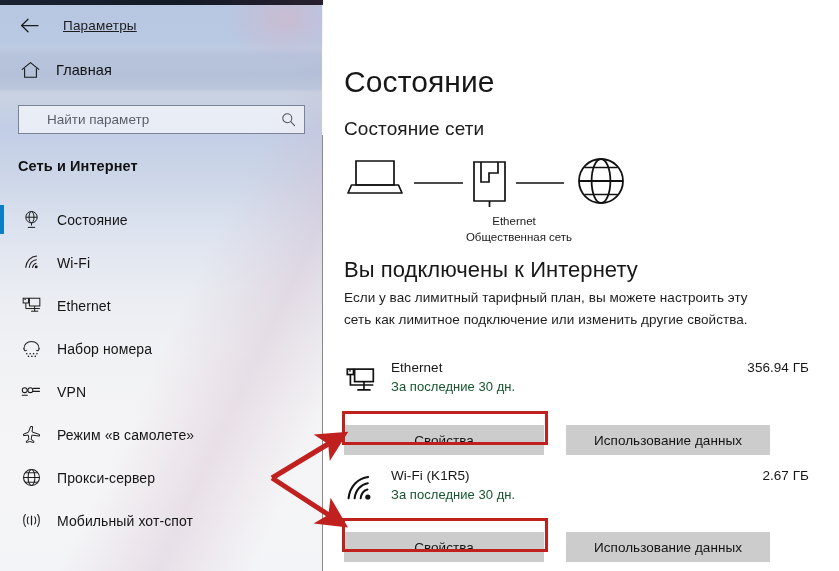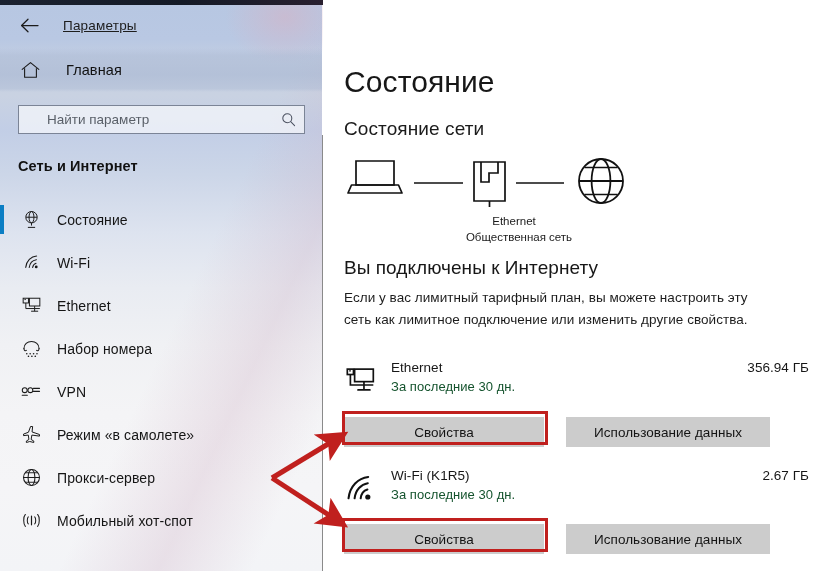--- a/index.html
+++ b/index.html
@@ -69,21 +69,21 @@
     font-size:13.5px;color:#1d1d1d;margin-left:12px;letter-spacing:.2px;text-decoration:underline;
   }
 
   .home-row{
     position:absolute;left:0;top:48px;width:322px;height:44px;
     display:flex;align-items:center;
     background:linear-gradient(180deg,rgba(171,186,211,.00) 0%,rgba(167,182,209,.42) 18%,rgba(165,180,208,.55) 60%,rgba(168,183,210,.42) 92%,rgba(171,186,211,0) 100%);
     z-index:3;
   }
   .home-icon{width:26px;margin-left:17px;display:flex;align-items:center;justify-content:center;}
-  .home-label{font-size:14.5px;color:#111;margin-left:23px;letter-spacing:.1px;}
+  .home-label{font-size:14.5px;color:#111;margin-left:13px;letter-spacing:.1px;}
 
   .search-wrap{
     position:absolute;left:18px;top:105px;width:287px;height:29px;
     z-index:3;
   }
   .search-box{
     width:100%;height:100%;
     box-sizing:border-box;
     border:1px solid #7b8496;
     background:rgba(255,255,255,.62);
@@ -148,36 +148,36 @@
     position:absolute;left:110px;top:60px;width:120px;text-align:center;
     font-size:11.5px;color:#1a1a1a;
   }
   .nd-label2{
     position:absolute;left:90px;top:76px;width:170px;text-align:center;
     font-size:11.5px;color:#1a1a1a;
   }
 
   .conn-head{
     position:absolute;left:21px;top:257px;
-    font-size:19px;color:#171717;letter-spacing:.05px;
+    font-size:22px;color:#171717;letter-spacing:.05px;
   }
   .conn-desc{
     position:absolute;left:21px;top:287px;width:430px;
     font-size:13.5px;color:#1d1d1d;line-height:21.5px;letter-spacing:.05px;
   }
 
   .net-row{position:absolute;left:21px;width:475px;height:40px;}
   .net-row .ico{position:absolute;left:0;top:4px;width:32px;height:32px;display:flex;align-items:center;justify-content:center;}
   .net-row .nm{position:absolute;left:47px;top:0px;font-size:13.5px;color:#171717;letter-spacing:.05px;}
   .net-row .sub{position:absolute;left:47px;top:19px;font-size:13px;color:#14532d;letter-spacing:.05px;}
   .net-row .amt{position:absolute;right:10px;top:0px;font-size:13.5px;color:#171717;text-align:right;letter-spacing:.05px;}
 
   .btn-row{position:absolute;left:21px;width:475px;height:30px;}
   .btn{
-    position:absolute;top:4px;height:30px;
+    position:absolute;top:12px;height:30px;
     background:#cccccc;border:1px solid #cccccc;box-sizing:border-box;
     display:flex;align-items:center;justify-content:center;
     font-size:13.5px;color:#141414;cursor:default;letter-spacing:.05px;
   }
   .btn.props{left:0;width:200px;}
   .btn.usage{left:222px;width:204px;}
 
   
   .hl{
     position:absolute;border:3px solid #c0201e;box-sizing:border-box;

